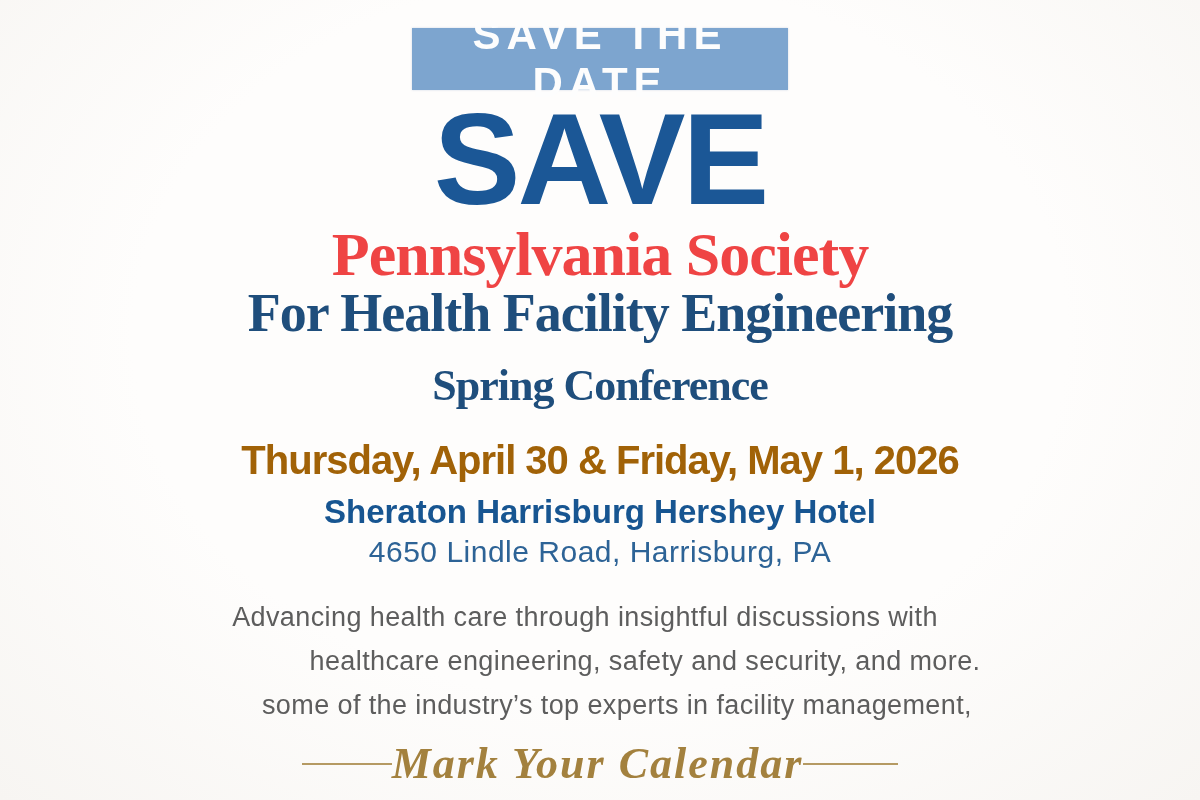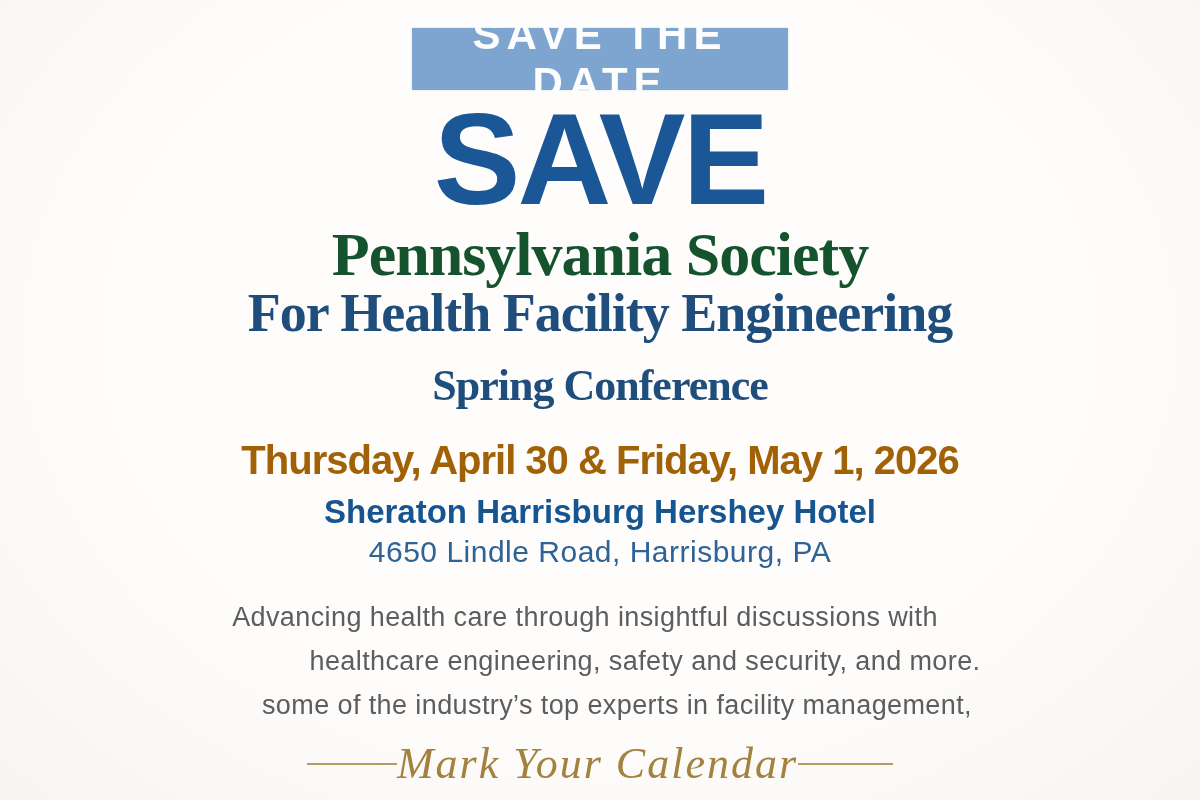--- a/index.html
+++ b/index.html
@@ -48,21 +48,21 @@
     color: #1b5796;
   }
 
   
   .org-line1 {
     margin-top: 6px;
     font-family: "Liberation Serif", "DejaVu Serif", serif;
     font-size: 62px;
     line-height: 62px;
     font-weight: 600;
-    color: #14532d;
+    color: #ef4444;
     letter-spacing: -1px;
   }
   .org-line2 {
     font-family: "Liberation Serif", "DejaVu Serif", serif;
     font-size: 54px;
     line-height: 56px;
     font-weight: 600;
     color: #1f4e7c;
     letter-spacing: -1px;
   }
@@ -120,20 +120,21 @@
   .desc-line.l1 { transform: translateX(-15px); }
   .desc-line.l2 { transform: translateX(17px); }
   .desc-line.l3 { transform: translateX(45px); }
 
   
   .tagline-row {
     margin-top: 12px;
     display: flex;
     align-items: center;
     justify-content: flex-start;
+    font-weight: bold;
   }
   .tagline-rule {
     display: inline-block;
     height: 2px;
     background: #b59a63;
   }
   .tagline-rule.left  { width: 90px; }
   .tagline-rule.right { width: 95px; }
   .tagline-text {
     font-family: "Liberation Serif", "DejaVu Serif", serif;

